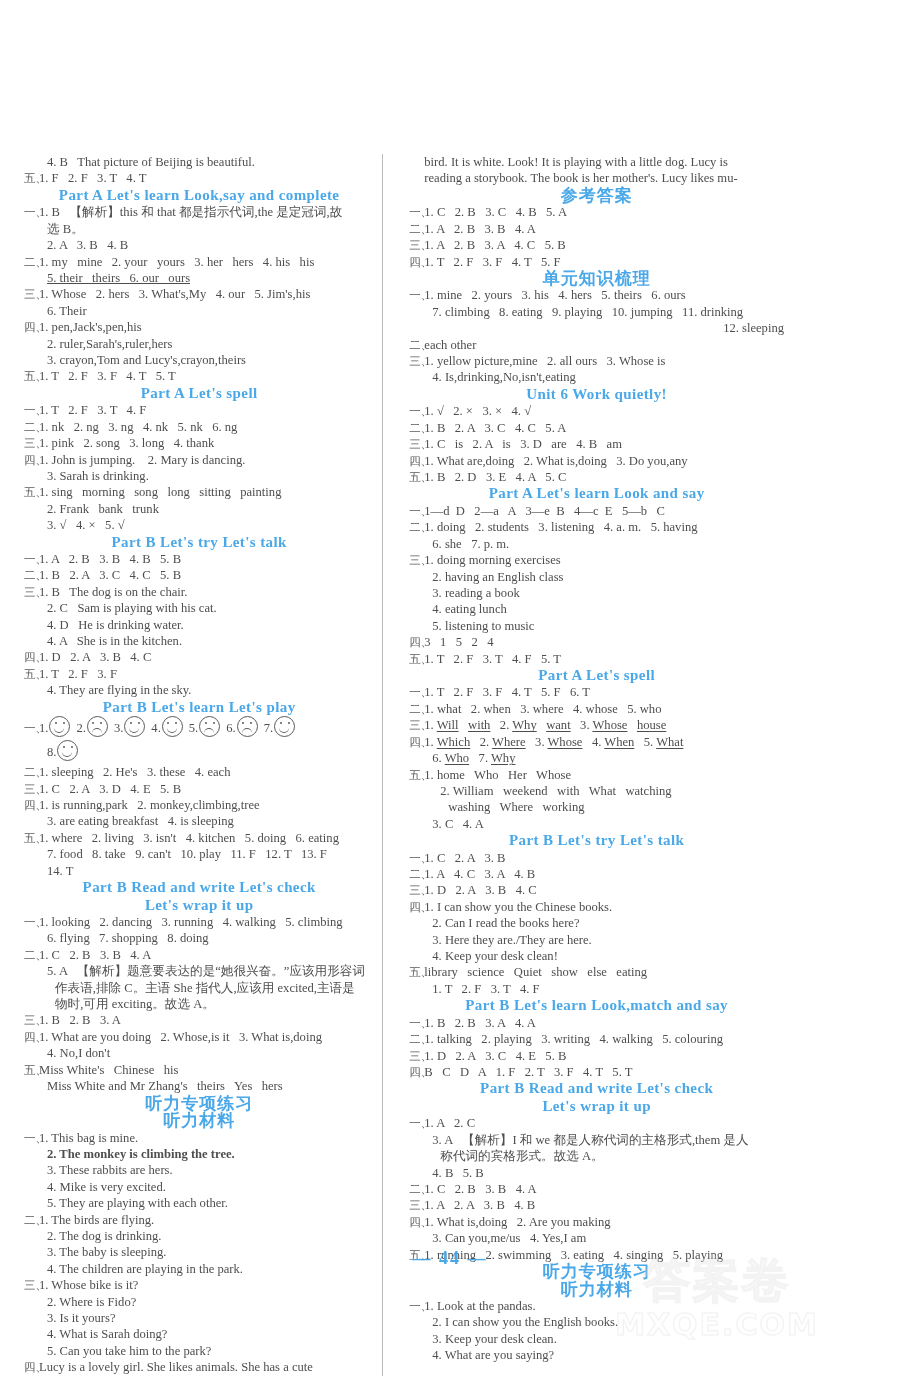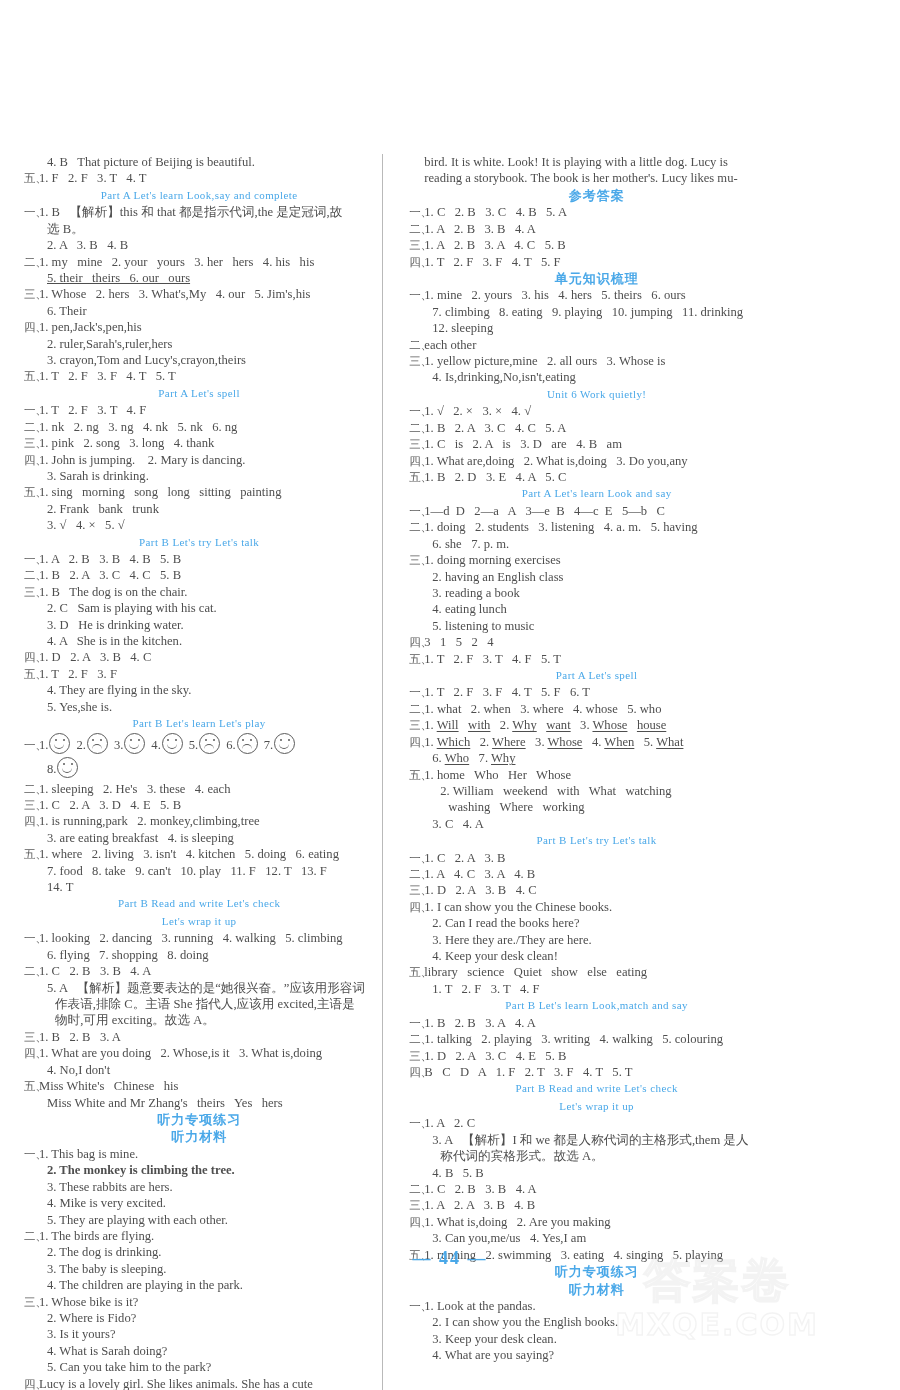--- a/index.html
+++ b/index.html
@@ -31,29 +31,29 @@
   }
   .col.right{
     border-left:1px solid #b9b9b9;
     padding-left:26px;
     width:450px;
   }
   .hdr{
     display:block;
     text-align:center;
     color:#4aa8e8;
-    font-weight:normal;
-    font-size:11px;
+    font-weight:bold;
+    font-size:15px;
     line-height:17.5px;
     letter-spacing:0.4px;
   }
   .hdr.cn{
     font-family:Liberation Sans, sans-serif;
     font-weight:bold;
-    font-size:13px;
+    font-size:17px;
     letter-spacing:1px;
   }
   .marker{
     display:inline-block;
     width:15px;
     margin-left:-15px;
     font-size:11.5px;
     color:#5a5a5a;
     font-family:"DejaVu Sans", sans-serif;
   }
@@ -169,26 +169,25 @@
         <div class="row"><span class="marker">四、</span><span>1. John is jumping.    2. Mary is dancing.</span></div>
         <div class="row" style="padding-left: 23px;"><span>3. Sarah is drinking.</span></div>
         <div class="row"><span class="marker">五、</span><span>1. sing   morning   song   long   sitting   painting</span></div>
         <div class="row" style="padding-left: 23px;"><span>2. Frank   bank   trunk</span></div>
         <div class="row" style="padding-left: 23px;"><span>3. √   4. ×   5. √</span></div>
         <div class="hdr">Part B   Let's try   Let's talk</div>
         <div class="row"><span class="marker">一、</span><span>1. A   2. B   3. B   4. B   5. B</span></div>
         <div class="row"><span class="marker">二、</span><span>1. B   2. A   3. C   4. C   5. B</span></div>
         <div class="row"><span class="marker">三、</span><span>1. B   The dog is on the chair.</span></div>
         <div class="row" style="padding-left: 23px;"><span>2. C   Sam is playing with his cat.</span></div>
-        <div class="row" style="padding-left: 23px;"><span>3. D   He is drinking water.</span></div>
+        <div class="row" style="padding-left: 23px;"><span>4. D   He is drinking water.</span></div>
         <div class="row" style="padding-left: 23px;"><span>4. A   She is in the kitchen.</span></div>
         <div class="row"><span class="marker">四、</span><span>1. D   2. A   3. B   4. C</span></div>
         <div class="row"><span class="marker">五、</span><span>1. T   2. F   3. F</span></div>
         <div class="row" style="padding-left: 23px;"><span>4. They are flying in the sky.</span></div>
-        <div class="row" style="padding-left: 23px;"><span>5. Yes,she is.</span></div>
         <div class="hdr">Part B   Let's learn   Let's play</div>
         <div class="faces"><span class="marker">一、</span><span>1.</span><span class="face"><span class="mouth"></span></span><span>2.</span><span class="face sad"><span class="mouth"></span></span><span>3.</span><span class="face"><span class="mouth"></span></span><span>4.</span><span class="face"><span class="mouth"></span></span><span>5.</span><span class="face sad"><span class="mouth"></span></span><span>6.</span><span class="face sad"><span class="mouth"></span></span><span>7.</span><span class="face"><span class="mouth"></span></span></div>
         <div class="faces" style="padding-left: 23px;"><span>8.</span><span class="face"><span class="mouth"></span></span></div>
         <div class="row"><span class="marker">二、</span><span>1. sleeping   2. He's   3. these   4. each</span></div>
         <div class="row"><span class="marker">三、</span><span>1. C   2. A   3. D   4. E   5. B</span></div>
         <div class="row"><span class="marker">四、</span><span>1. is running,park   2. monkey,climbing,tree</span></div>
         <div class="row" style="padding-left: 23px;"><span>3. are eating breakfast   4. is sleeping</span></div>
         <div class="row"><span class="marker">五、</span><span>1. where   2. living   3. isn't   4. kitchen   5. doing   6. eating</span></div>
         <div class="row" style="padding-left: 23px;"><span>7. food   8. take   9. can't   10. play   11. F   12. T   13. F</span></div>
         <div class="row" style="padding-left: 23px;"><span>14. T</span></div>
@@ -227,21 +226,21 @@
         <div class="row"><span>bird. It is white. Look! It is playing with a little dog. Lucy is</span></div>
         <div class="row"><span>reading a storybook. The book is her mother's. Lucy likes mu-</span></div>
         <div class="hdr cn">参考答案</div>
         <div class="row"><span class="marker">一、</span><span>1. C   2. B   3. C   4. B   5. A</span></div>
         <div class="row"><span class="marker">二、</span><span>1. A   2. B   3. B   4. A</span></div>
         <div class="row"><span class="marker">三、</span><span>1. A   2. B   3. A   4. C   5. B</span></div>
         <div class="row"><span class="marker">四、</span><span>1. T   2. F   3. F   4. T   5. F</span></div>
         <div class="hdr cn">单元知识梳理</div>
         <div class="row"><span class="marker">一、</span><span>1. mine   2. yours   3. his   4. hers   5. theirs   6. ours</span></div>
         <div class="row" style="padding-left: 23px;"><span>7. climbing   8. eating   9. playing   10. jumping   11. drinking</span></div>
-        <div class="row" style="padding-left: 23px;"><span>12. sleeping</span></div>
+        <div class="row" style="padding-left: 23px; text-align: right;"><span>12. sleeping</span></div>
         <div class="row"><span class="marker">二、</span><span>each other</span></div>
         <div class="row"><span class="marker">三、</span><span>1. yellow picture,mine   2. all ours   3. Whose is</span></div>
         <div class="row" style="padding-left: 23px;"><span>4. Is,drinking,No,isn't,eating</span></div>
         <div class="hdr">Unit 6   Work quietly!</div>
         <div class="row"><span class="marker">一、</span><span>1. √   2. ×   3. ×   4. √</span></div>
         <div class="row"><span class="marker">二、</span><span>1. B   2. A   3. C   4. C   5. A</span></div>
         <div class="row"><span class="marker">三、</span><span>1. C   is   2. A   is   3. D   are   4. B   am</span></div>
         <div class="row"><span class="marker">四、</span><span>1. What are,doing   2. What is,doing   3. Do you,any</span></div>
         <div class="row"><span class="marker">五、</span><span>1. B   2. D   3. E   4. A   5. C</span></div>
         <div class="hdr">Part A   Let's learn   Look and say</div>

